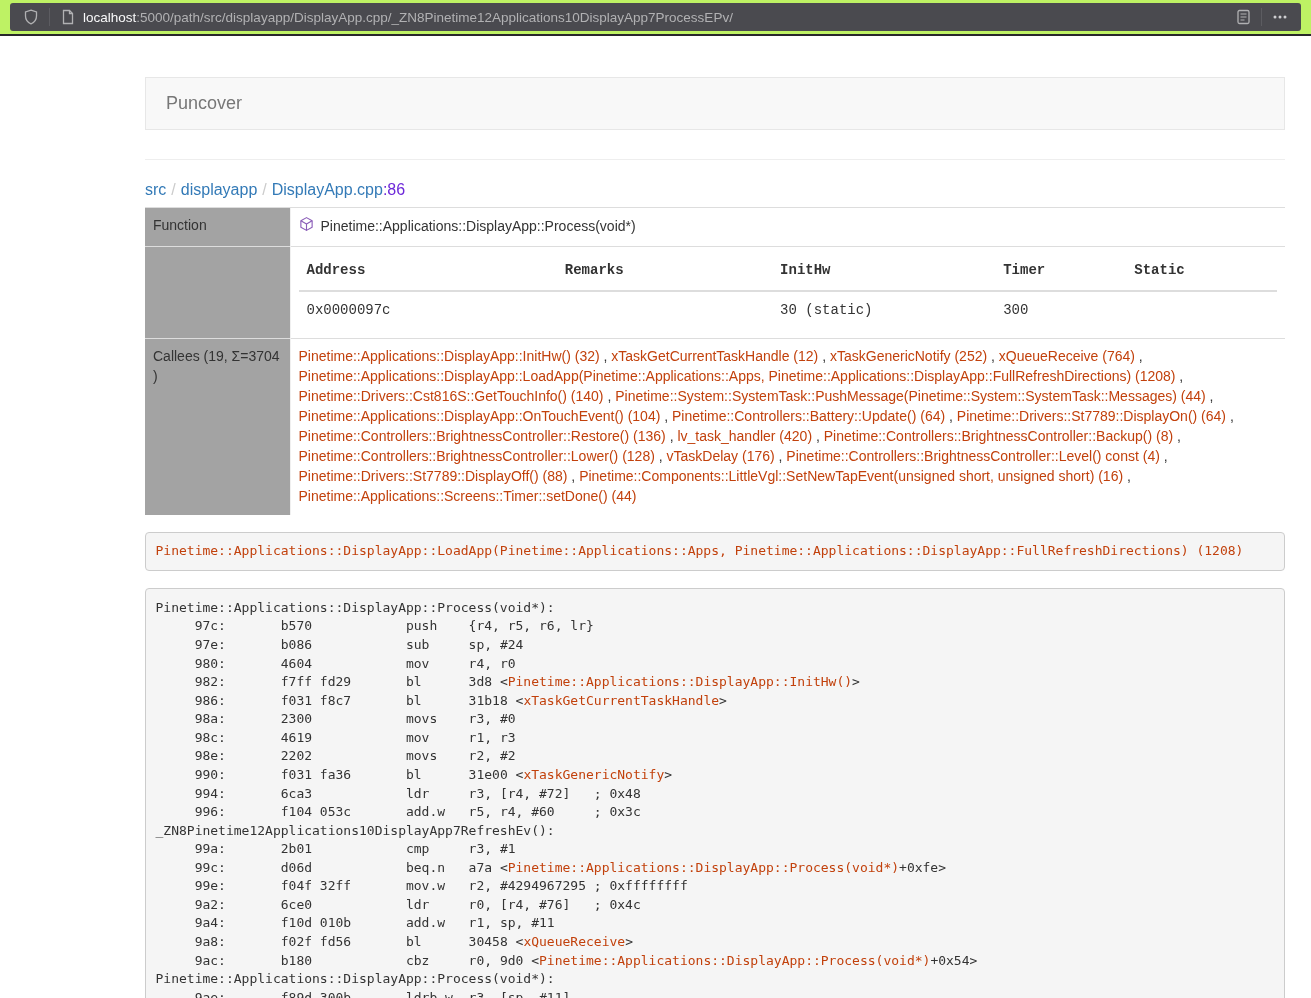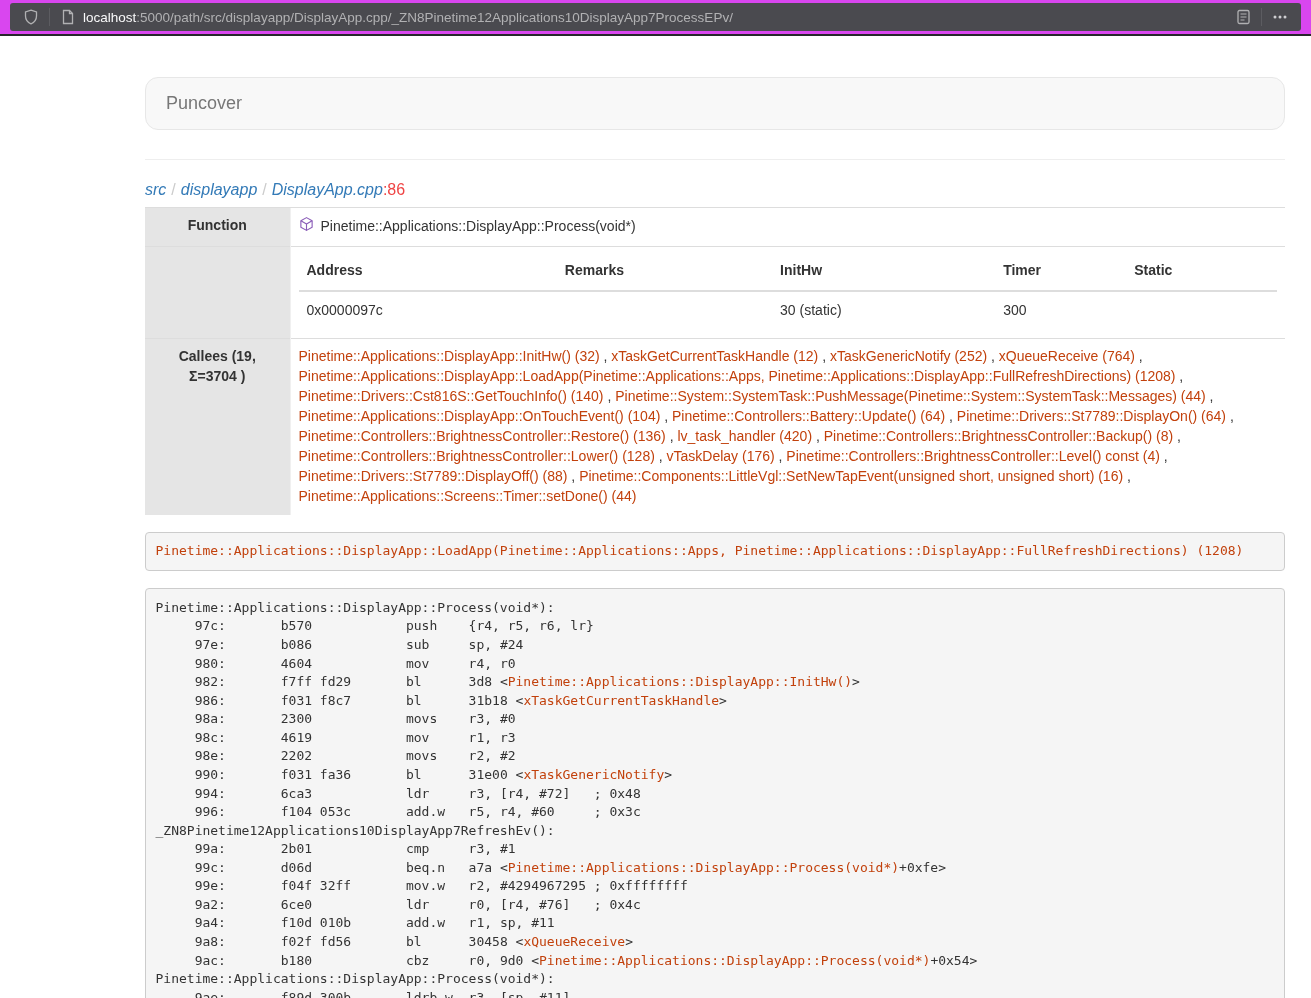--- a/index.html
+++ b/index.html
@@ -1,51 +1,51 @@
 <!DOCTYPE html>
 <html><head>
 <meta charset="utf-8">
 <style>
   * { margin:0; padding:0; box-sizing:border-box; }
   html,body { width:1311px; height:998px; overflow:hidden; background:#fff;
     font-family:"Liberation Sans", sans-serif; font-size:14px; color:#333; }
 
   
-  .browser-bar { height:36px; background:#d946ef; border-bottom:2px solid #27272b;
+  .browser-bar { height:36px; background:#bef264; border-bottom:2px solid #27272b;
     display:flex; align-items:center; padding:0 10px; }
   .url-bar { flex:1; height:28px; background:#4a4a4f; border-radius:3px;
     display:flex; align-items:center; padding:0 10px; }
   .ico { display:inline-flex; align-items:center; justify-content:center; width:22px; height:22px; }
   .ico svg { display:block; }
   .vdiv { width:1px; height:18px; background:#5c5c61; margin:0 7px; }
   .url-text { font-size:13.5px; color:#b1b1b3; margin-left:4px; white-space:nowrap; overflow:hidden; }
   .url-text .host { color:#f9f9fa; }
   .flex-sp { flex:1; }
 
   
   .container { margin-left:145px; width:1140px; }
   .navbar { margin-top:41px; height:53px; background:#f8f8f8; border:1px solid #e7e7e7;
-    border-radius:13px; display:flex; align-items:center; padding-left:20px; }
+    border-radius:0; display:flex; align-items:center; padding-left:20px; }
   .brand { font-size:18px; color:#777; text-decoration:none; }
   hr.rule { border:none; border-top:1px solid #eee; margin-top:29px; margin-bottom:0; }
 
   .breadcrumb { margin-top:21px; font-size:16px; }
-  .breadcrumb a { color:#337ab7; text-decoration:none;font-style:italic; }
+  .breadcrumb a { color:#337ab7; text-decoration:none; }
   .breadcrumb .sep { color:#ccc; padding:0 5px; }
-  .breadcrumb .linenum { color:#ef4444; }
+  .breadcrumb .linenum { color:#6d28d9; }
 
   a.lnk { color:#c2410c; text-decoration:none; }
 
   table.tbl { margin-top:8px; width:100%; border-collapse:collapse; font-size:14px; line-height:1.42857; }
   table.tbl > tbody > tr > th, table.tbl > tbody > tr > td {
     border-top:1px solid #ddd; padding:8px; vertical-align:top; text-align:left; }
-  table.tbl > tbody > tr > th { width:145px; font-weight:bold; background:#e5e5e5;text-align:center; }
+  table.tbl > tbody > tr > th { width:145px; font-weight:normal; background:#a3a3a3; }
   table.tbl > tbody > tr > td { border-left:1px solid #f0f0f0; }
 
-  table.inner { width:100%; border-collapse:collapse; }
+  table.inner { width:100%; border-collapse:collapse;font-family:Liberation Mono, monospace; }
   table.inner th { font-weight:bold; text-align:left; padding:6px 8px 9px 8px; border-bottom:2px solid #ddd; }
   table.inner td { padding:9px 8px; }
   .c1{width:26.4%;} .c2{width:22%;} .c3{width:22.8%;} .c4{width:13.4%;} .c5{width:15.4%;}
 
   .fn-cell { display:flex; align-items:center; gap:7px; }
 
   pre { background:#f5f5f5; border:1px solid #ccc; border-radius:4px; padding:9.5px;
     font-family:"DejaVu Sans Mono", monospace; font-size:13px; line-height:1.42857;
     color:#333; white-space:pre; tab-size:8; -moz-tab-size:8; overflow:hidden; }
   pre.snippet { margin-top:17px; }

